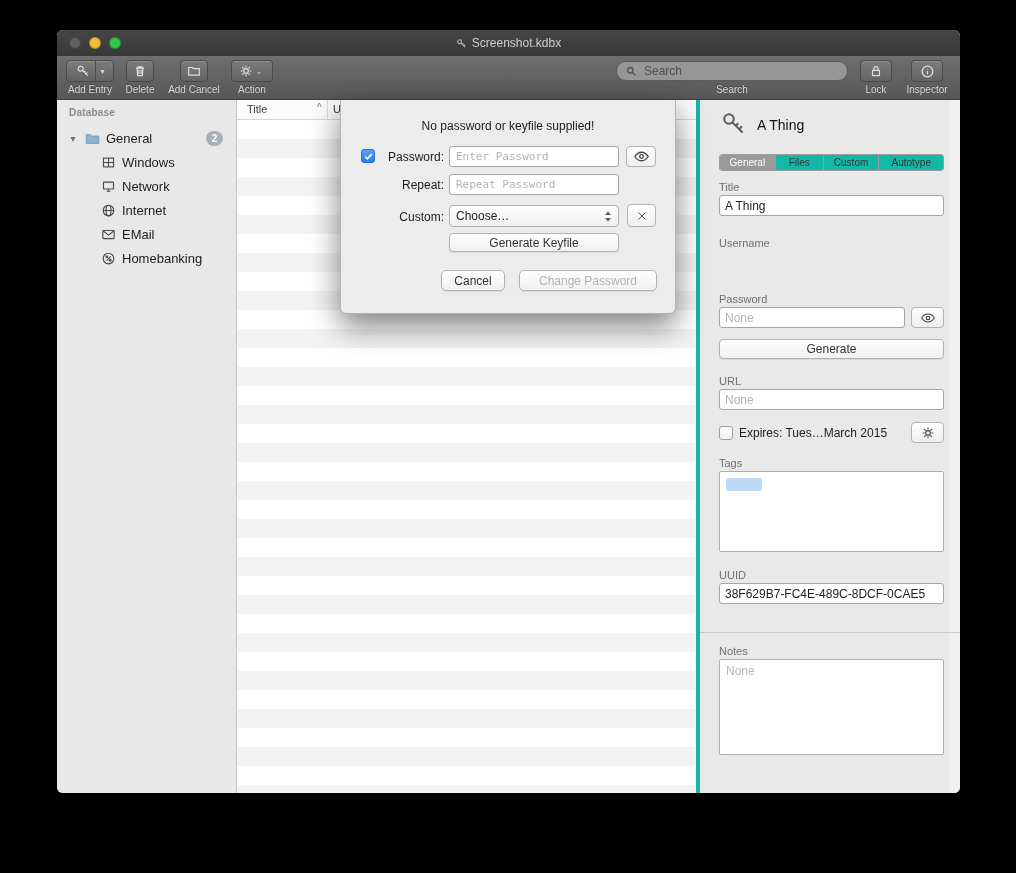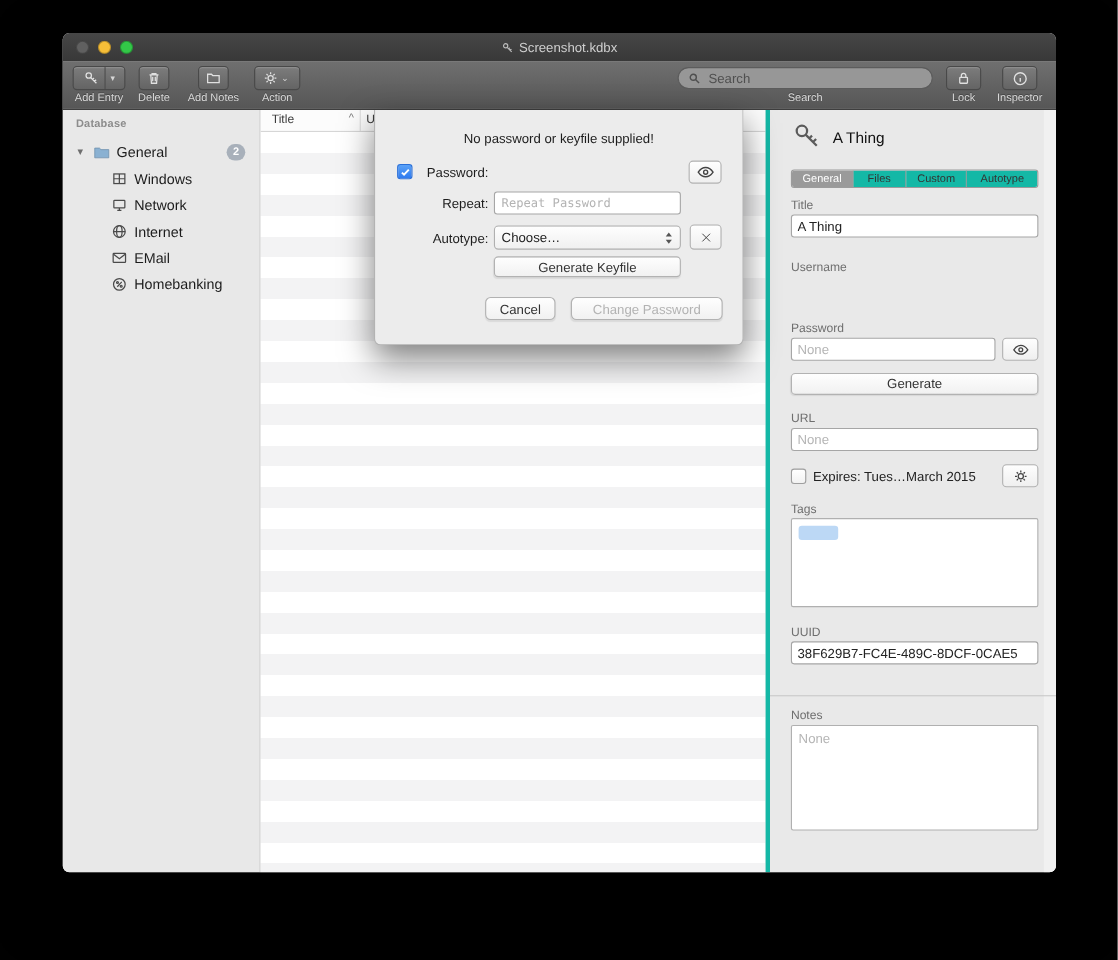--- a/index.html
+++ b/index.html
@@ -189,21 +189,21 @@
     </div>
     <span class="tb-label" style="left:55px; width:56px;">Delete</span>
 
     <div class="tb-btn" style="left:123px; width:28px;">
       <span style="display:flex">
         <svg width="14" height="14" viewBox="0 0 24 24" fill="none" stroke="currentColor" stroke-width="2">
             <path d="M3 6h6l2 2h10v11H3z"></path>
           </svg>
       </span>
     </div>
-    <span class="tb-label" style="left:109px; width:56px;">Add Notes</span>
+    <span class="tb-label" style="left:109px; width:56px;">Add Cancel</span>
 
     <div class="tb-btn" style="left:174px; width:42px;">
       <span style="display:flex">
         <svg width="14" height="14" viewBox="0 0 24 24" fill="none" stroke="currentColor" stroke-width="2">
             <circle cx="12" cy="12" r="4"></circle>
             <path d="M12 3v3M12 18v3M3 12h3M18 12h3M5.6 5.6l2.1 2.1M16.3 16.3l2.1 2.1M18.4 5.6l-2.1 2.1M7.7 16.3l-2.1 2.1"></path>
           </svg>
       </span>
       <span class="dd">⌄</span>
     </div>
@@ -391,33 +391,34 @@
 
 <div class="dialog">
   <div class="dlg-msg">No password or keyfile supplied!</div>
 
   <div class="checkbox checked" style="left:20px; top:49px;">
     <svg width="11" height="11" viewBox="0 0 14 14" fill="none" stroke="#fff" stroke-width="2.2">
         <path d="M3 7.5l2.5 2.5L11 4"></path>
       </svg>
   </div>
   <span class="dlg-label" style="top:50px;">Password:</span>
+  <input class="dlg-field" style="top: 46px;" placeholder="Enter Password">
   <div class="sqbtn" style="left:285px; top:46px; width:30px; height:21px;">
     <span style="display:flex">
       <svg width="17" height="17" viewBox="0 0 24 24" fill="none" stroke="currentColor" stroke-width="1.8">
           <path d="M2.5 12S6.5 6 12 6s9.5 6 9.5 6-4 6-9.5 6S2.5 12 2.5 12z"></path>
           <circle cx="12" cy="12" r="2.6"></circle>
         </svg>
     </span>
   </div>
 
   <span class="dlg-label" style="top:78px;">Repeat:</span>
   <input class="dlg-field" style="top: 74px;" placeholder="Repeat Password">
 
-  <span class="dlg-label" style="top:110px;">Autotype:</span>
+  <span class="dlg-label" style="top:110px;">Custom:</span>
   <div class="popup" style="top:105px;">
     <span>Choose…</span>
     <span class="chev">
       <svg width="8" height="13" viewBox="0 0 8 14" fill="#555">
           <path d="M4 1.5L7 5.5H1z"></path>
           <path d="M4 12.5L1 8.5h6z"></path>
         </svg>
     </span>
   </div>
   <div class="sqbtn" style="left:286px; top:104px; width:29px; height:23px;">

